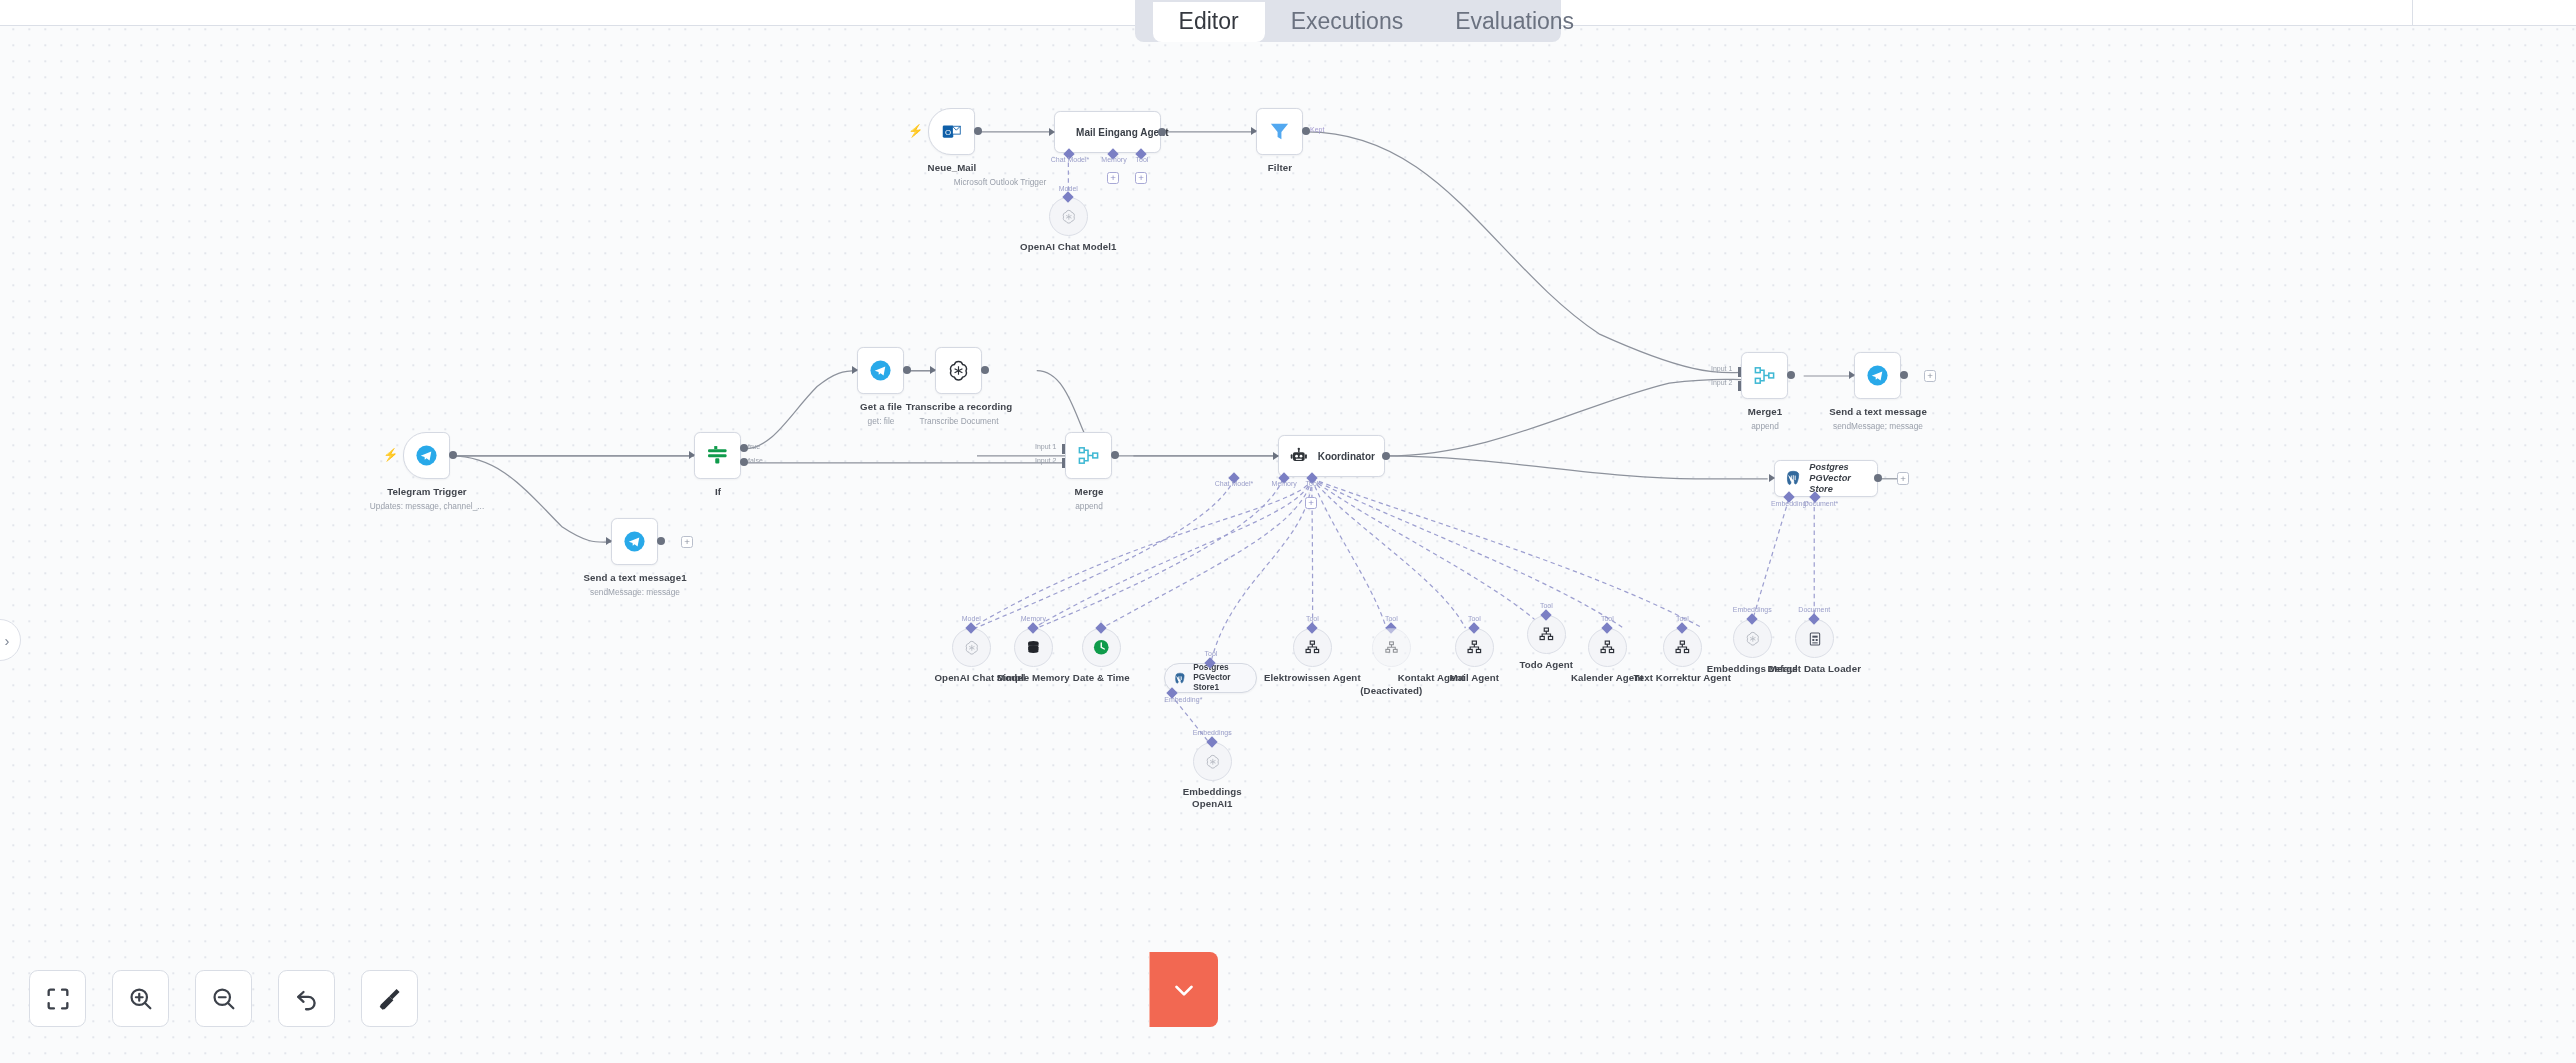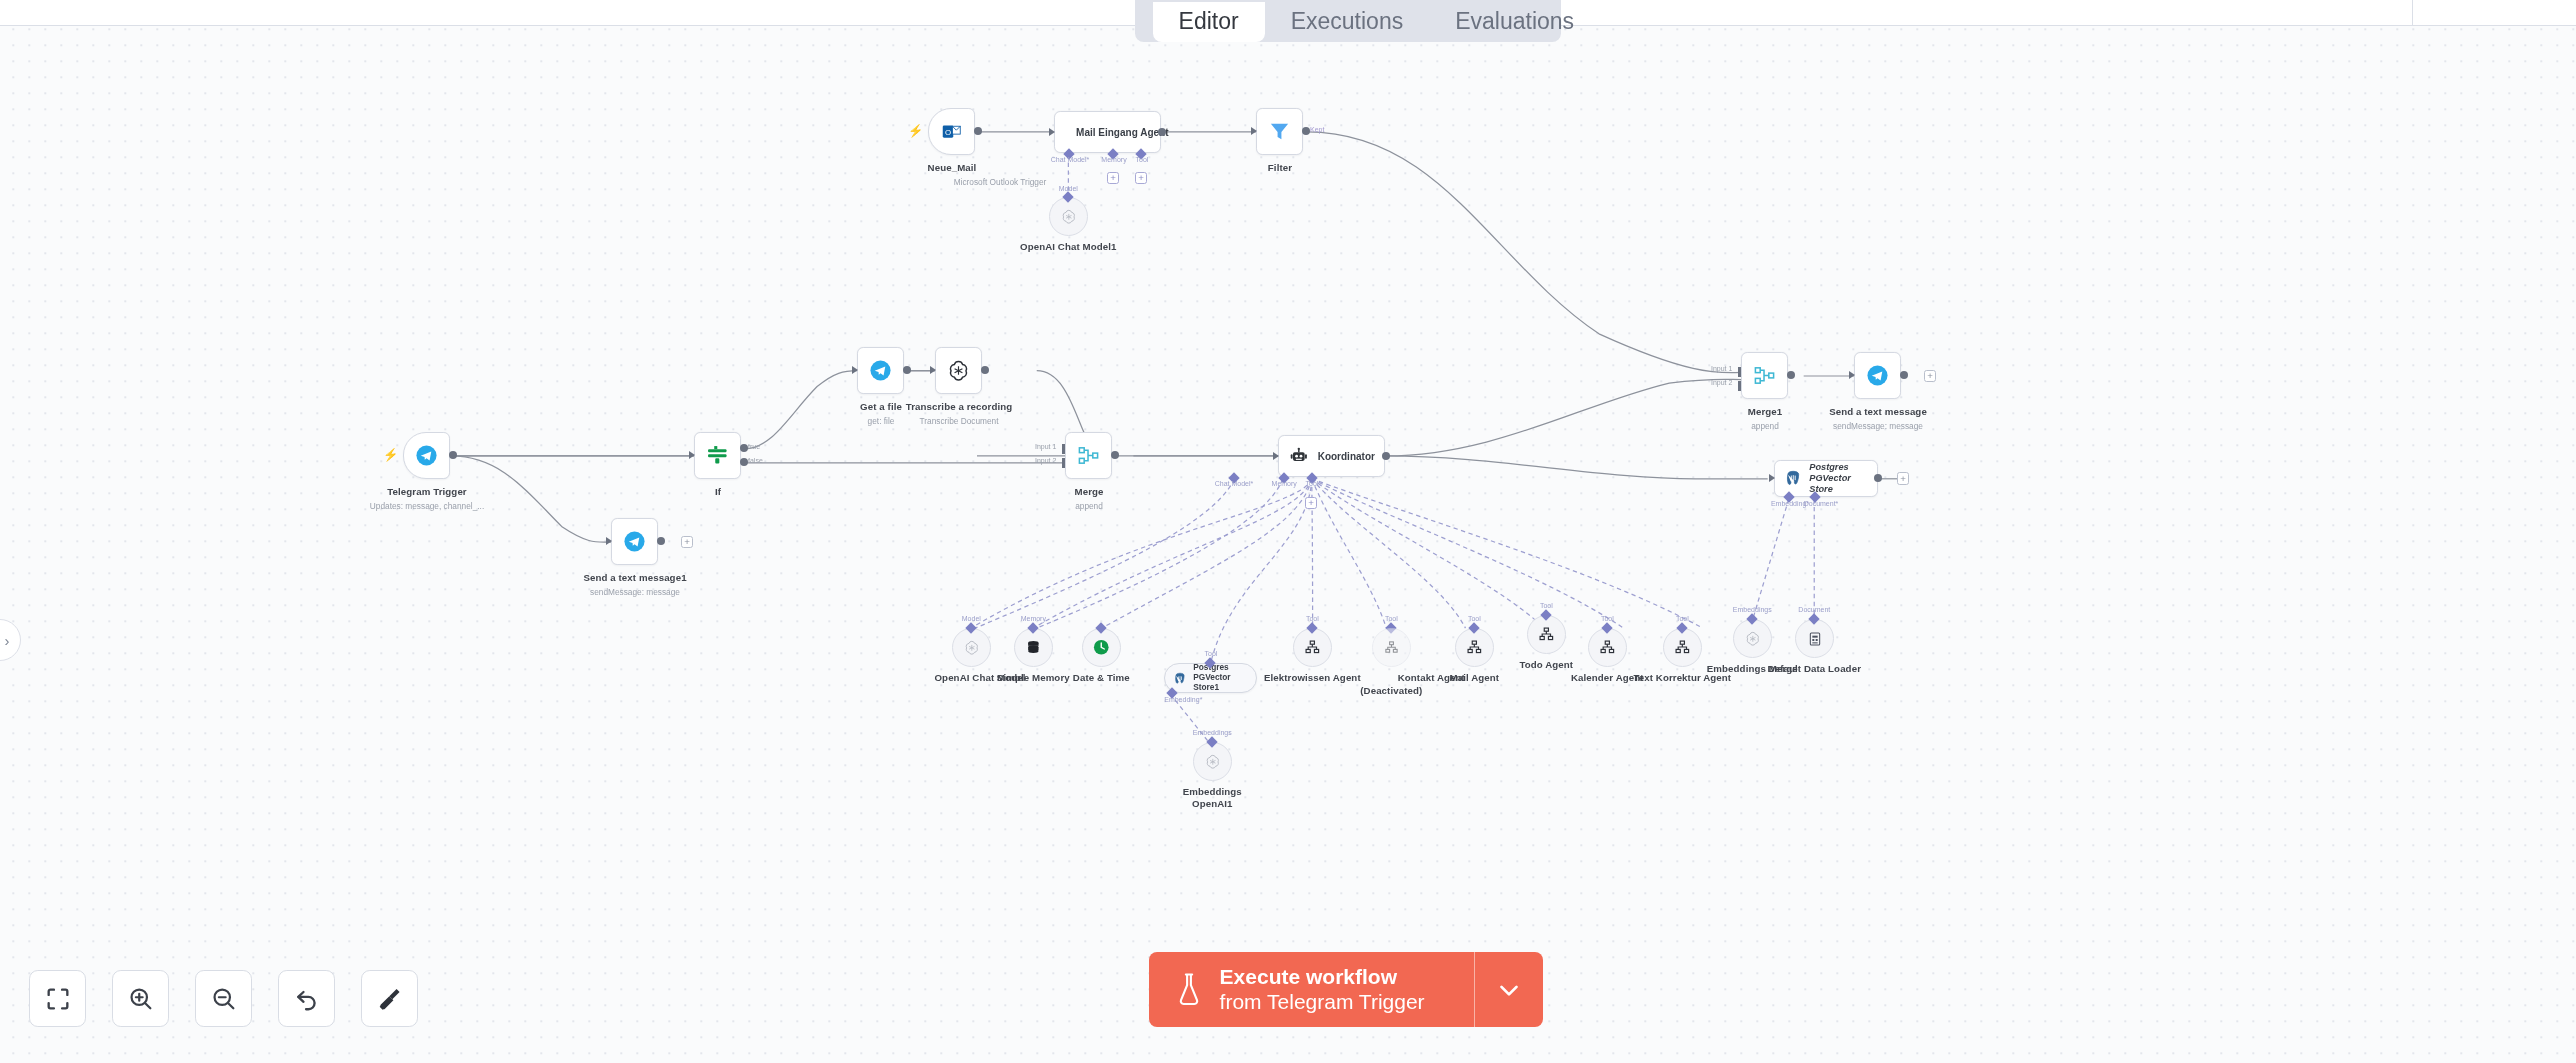--- a/index.html
+++ b/index.html
@@ -705,28 +705,19 @@
   <div class="tbtn">
     <svg width="28" height="28" viewBox="0 0 24 24">
       <path d="M17.6 3.4l2.6 2.6-6.2 6.2-2.6-2.6z" fill="#2e323a"></path>
       <path d="M11.4 9.6l-7.2 7.2c-.6.6-.6 1.7 0 2.3l1.2 1.2c.6.6 1.7.6 2.3 0l7.2-7.2z" fill="#2e323a"></path>
       <path d="M3.6 18.2l2.6 2.6" stroke="#2e323a" stroke-width="1.4"></path>
     </svg>
   </div>
 </div>
 
 <div id="execute-wrap">
-  <div id="execute-btn">
-    <svg width="30" height="39" viewBox="0 0 24 30">
-      <path d="M9.5 3h5M10.5 3v8.5L5.6 23.5c-.6 1.5.5 3.1 2.1 3.1h8.6c1.6 0 2.7-1.6 2.1-3.1L13.5 11.5V3" fill="none" stroke="#ffffff" stroke-width="1.7" stroke-linecap="round" stroke-linejoin="round"></path>
-    </svg>
-    <div id="execute-text">
-      <div>Execute workflow</div>
-      <div class="l2">from Telegram Trigger</div>
-    </div>
-  </div>
   <div id="execute-caret">
     <svg width="30" height="30" viewBox="0 0 24 24">
       <path d="M6 9.5l6 6 6-6" fill="none" stroke="#ffffff" stroke-width="2.2" stroke-linecap="round" stroke-linejoin="round"></path>
     </svg>
   </div>
 </div>
 
 
 </body></html>

